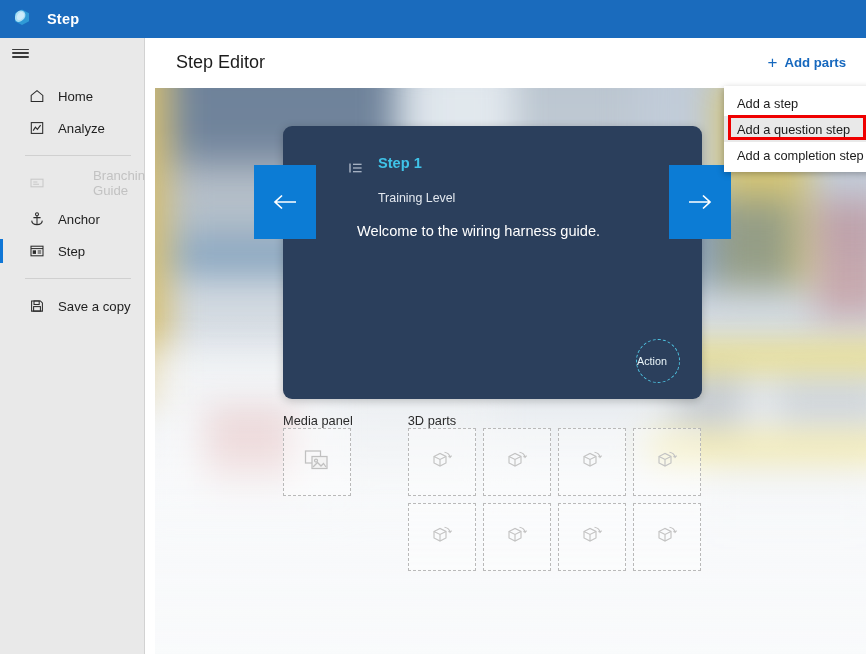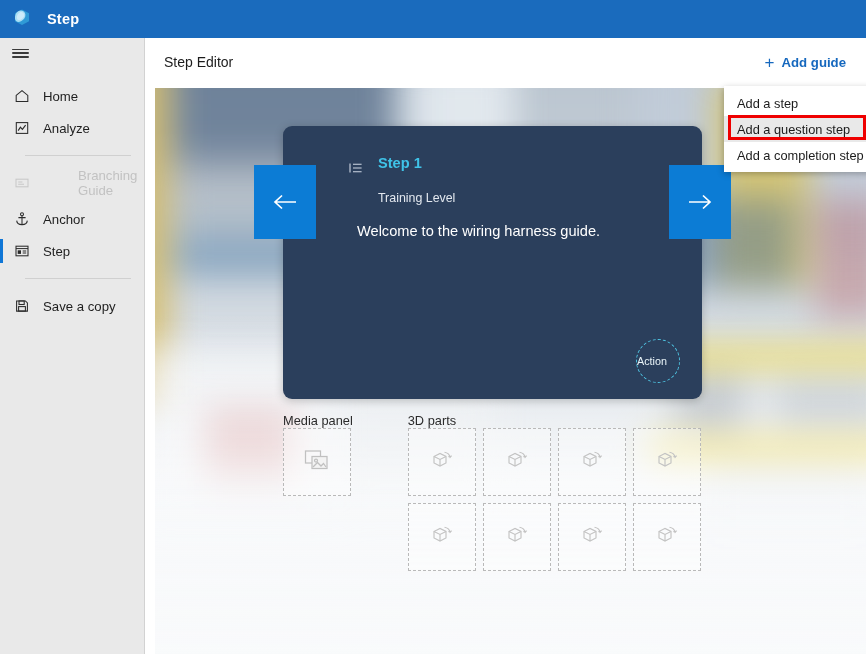--- a/index.html
+++ b/index.html
@@ -24,40 +24,40 @@
   .sidebar {
     position:absolute; left:0; top:38px; width:145px; height:616px;
     background:#e9e9e9; border-right:1px solid #d2d2d2;
   }
   .hamburger { width:145px; height:30px; display:flex; align-items:center; padding-left:12px; }
   .ham-lines { width:17px; height:9px; display:flex; flex-direction:column; justify-content:space-between; }
   .ham-lines i { display:block; height:1.6px; background:#3a3a3a; border-radius:1px; }
 
   .nav-item {
     height:32px; display:flex; align-items:center; gap:13px;
-    padding-left:13px; position:relative; cursor:pointer;
+    padding-left:28px; position:relative; cursor:pointer;
     font-size:13.2px; color:#1f1f1f;
   }
   .nav-item .ic { width:17px; height:17px; flex:0 0 auto; display:flex; align-items:center; justify-content:center; }
   .nav-item.disabled { color:#c2c2c2; cursor:default;gap:48px; }
   .nav-item.active::before {
     content:""; position:absolute; left:0; top:4px; bottom:4px; width:2.6px; background:#0f76d6;
   }
   .nav-sep { height:1px; background:#d0d0d0; margin:11px 13px 11px 25px; }
   .nav-gap-1 { height:12px; }
   .nav-gap-2 { height:4px; }
 
   
   .content { position:absolute; left:145px; top:38px; width:721px; height:616px; background:#fff; }
   .content-header {
     height:48px; background:#ffffff;
     display:flex; align-items:center; justify-content:space-between;
     padding:0 18px 0 19px;
   }
-  .content-title { font-size:14px; color:#1c1c1c; }
+  .content-title { font-size:18px; color:#1c1c1c;margin-left:12px; }
   .add-step-btn {
     display:flex; align-items:center; gap:7px; color:#1668be; font-size:13.2px;
     font-weight:600; cursor:pointer; padding:4px 2px;
   }
   .plus-ic { font-size:17px; font-weight:400; line-height:1; color:#1668be; }
 
   
   .stage {
     position:absolute; left:155px; top:88px; width:711px; height:566px;
     overflow:hidden;
@@ -227,21 +227,21 @@
       <span>Save a copy</span>
     </div>
 
   </div>
 
   <div class="content">
     <div class="content-header">
       <div class="content-title">Step Editor</div>
       <div class="add-step-btn">
         <span class="plus-ic">+</span>
-        <span>Add guide</span>
+        <span>Add parts</span>
       </div>
     </div>
   </div>
 
   <div class="stage">
     <div class="stage-bg">
       <div class="bg-layer bg-base"></div>
       <div class="bg-layer bg-shapes">
         <i style="left:10px;  top:0px;   width:44px;  height:360px; background:#d8b54a; opacity:.75;"></i>
         <i style="left:58px;  top:0px;   width:250px; height:110px; background:#2f4a6d; opacity:.55;"></i>

